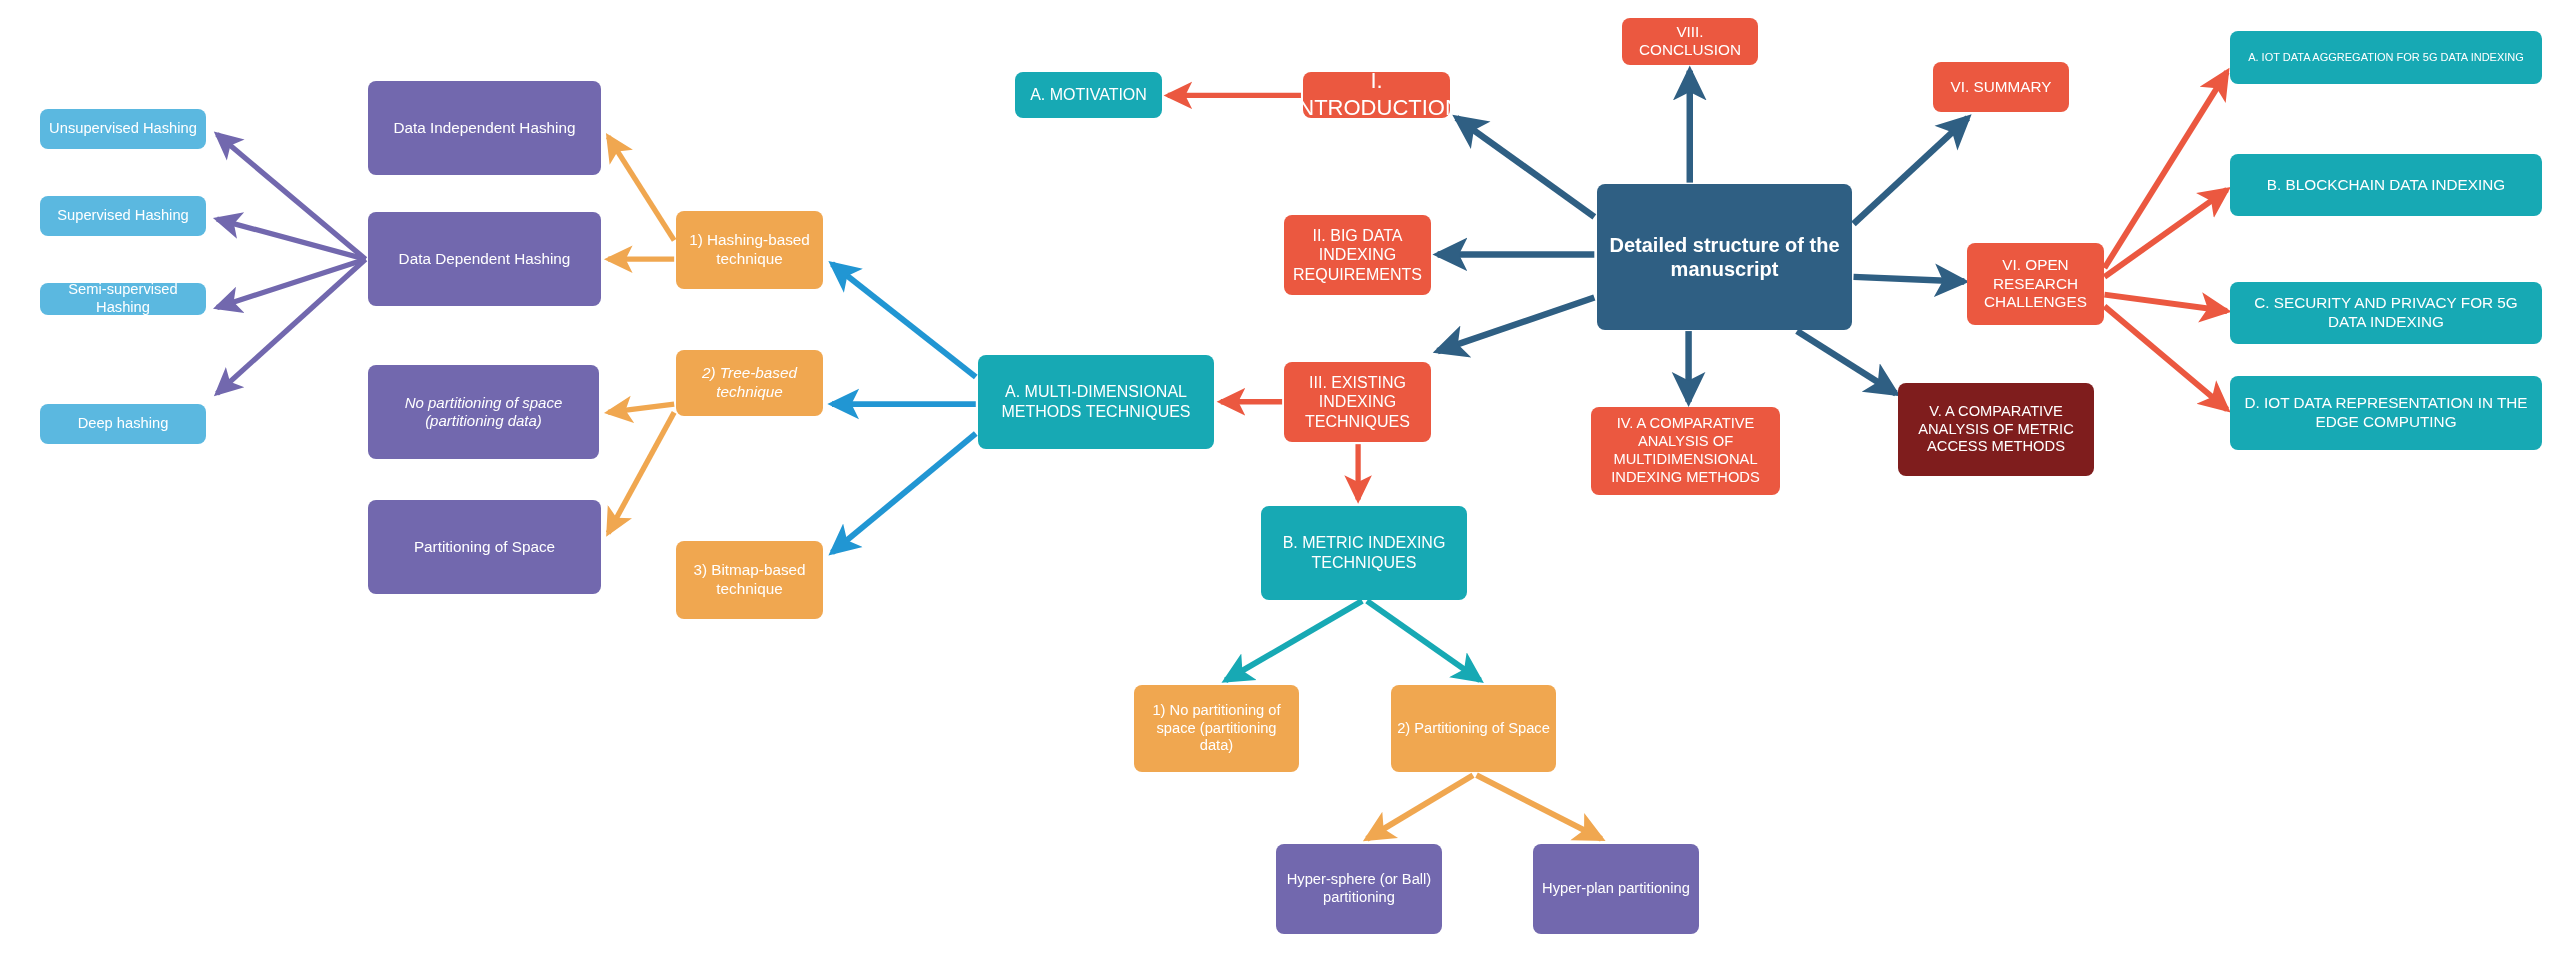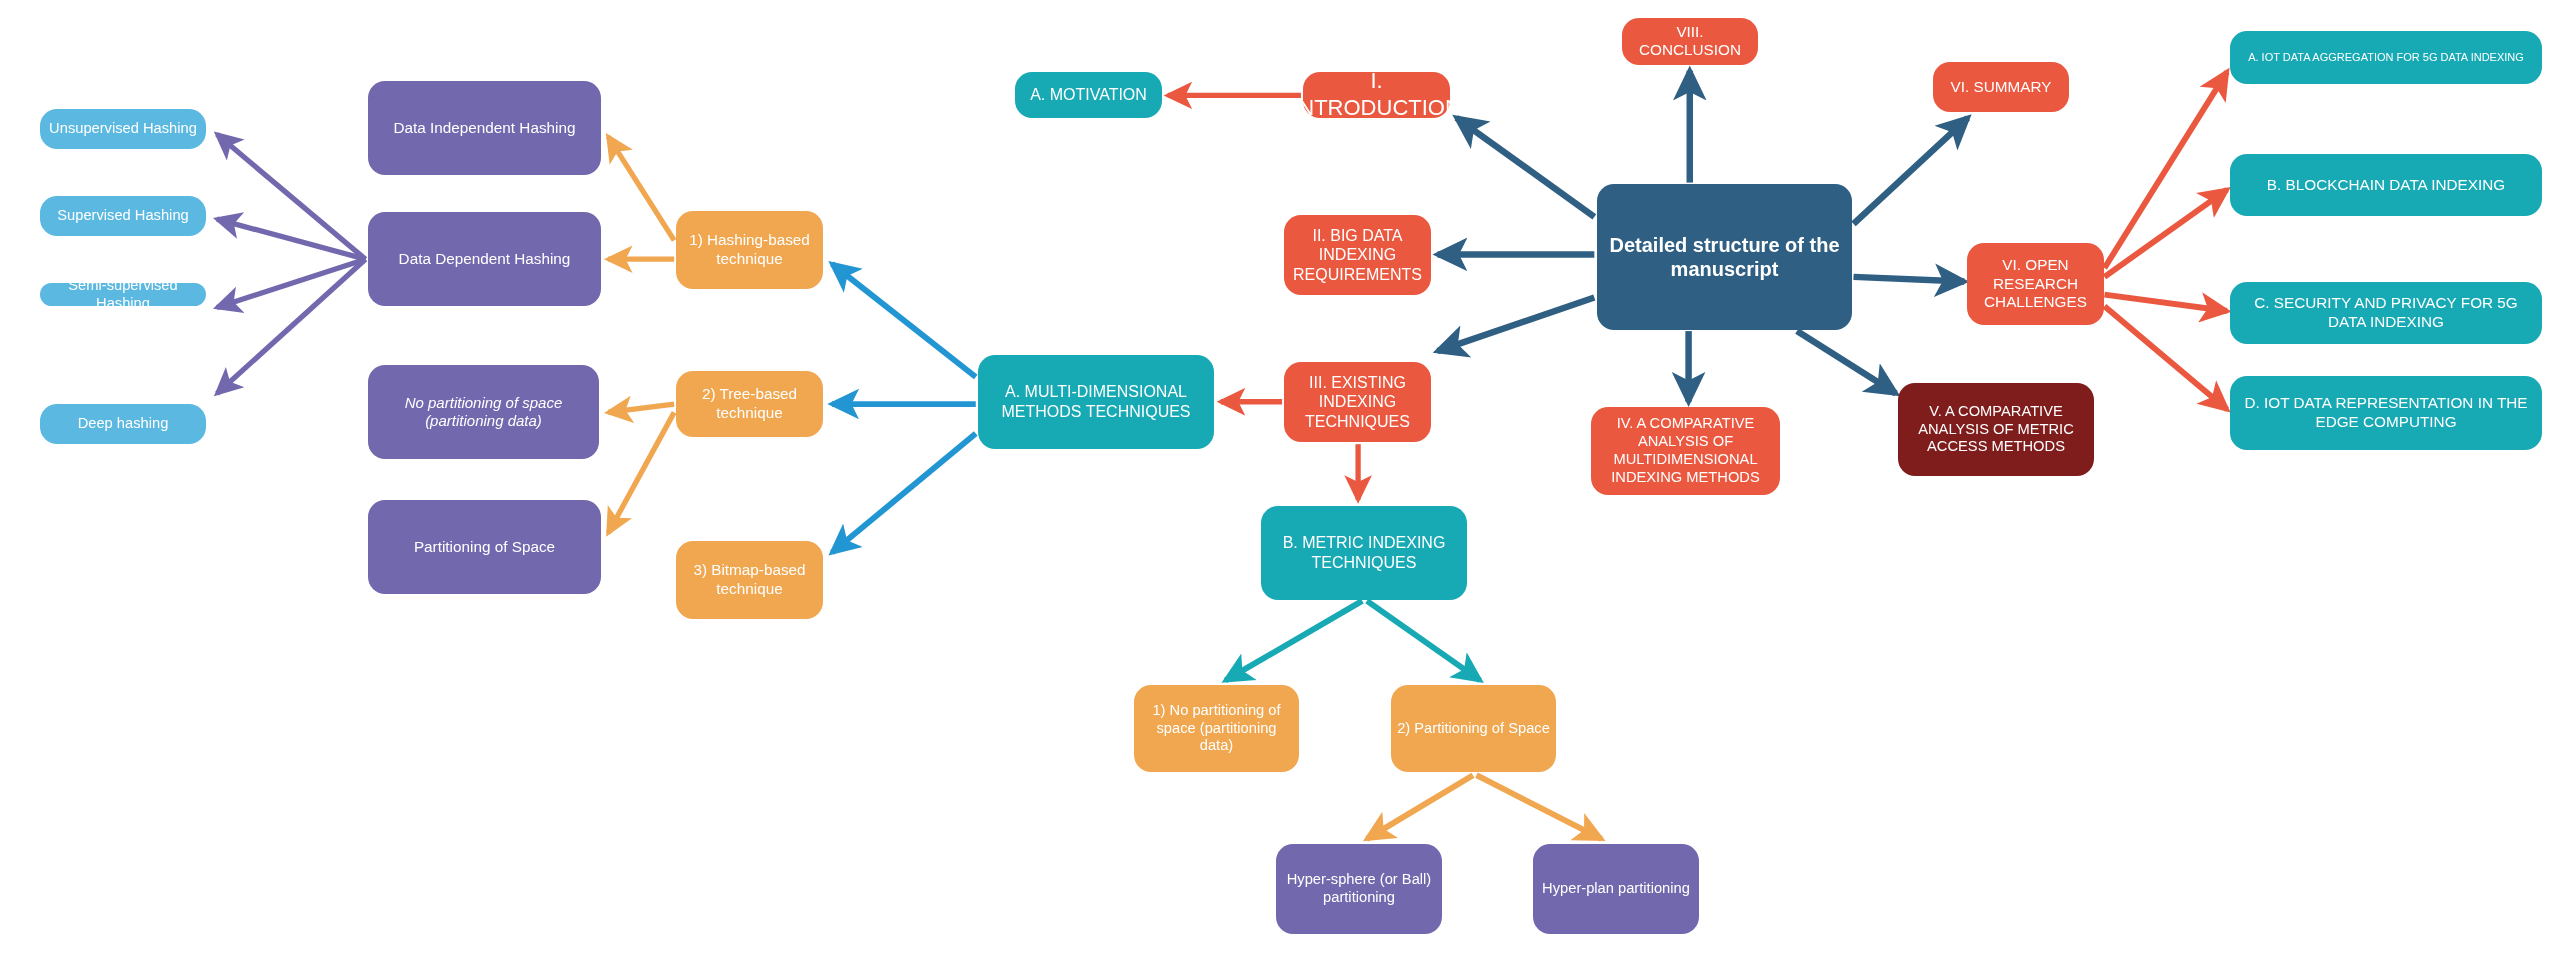--- a/index.html
+++ b/index.html
@@ -1,20 +1,20 @@
 <!DOCTYPE html>
 <html style="font-size:9.4px"><head>
 <meta charset="utf-8">
 <style>
   html,body{margin:0;padding:0;background:#ffffff;}
   body{font-family:"Liberation Sans",sans-serif;}
   #canvas{position:relative;width:2576px;height:972px;background:#ffffff;overflow:hidden;}
   #edges{position:absolute;left:0;top:0;width:2576px;height:972px;pointer-events:none;}
   .node{position:absolute;box-sizing:border-box;display:flex;align-items:center;
-        justify-content:center;text-align:center;color:#ffffff;border-radius:17px;
+        justify-content:center;text-align:center;color:#ffffff;border-radius:8px;
         line-height:1.22;padding:3.5px 5.9px;}
   .n-blue  {background:#5bb8e0;}
   .n-purple{background:#7268ae;}
   .n-orange{background:#f0a750;}
   .n-teal  {background:#17a9b4;}
   .n-red   {background:#eb5840;}
   .n-navy  {background:#2f5f83;}
   .bold{font-weight:bold;}
 </style>
 </head>
@@ -106,42 +106,42 @@
     </g>
   </svg>
 
   <div id="nodes">
       <div class="node n-blue" style="left: 40px; top: 109px; width: 166px; height: 40px; font-size: 14.7px; background: rgb(91, 184, 224);">
         <span>Unsupervised Hashing</span>
       </div>
       <div class="node n-blue" style="left: 40px; top: 196px; width: 166px; height: 40px; font-size: 14.7px; background: rgb(91, 184, 224);">
         <span>Supervised Hashing</span>
       </div>
-      <div class="node n-blue" style="left: 40px; top: 283px; width: 166px; height: 23px; font-size: 14.7px; background: rgb(91, 184, 224);">
+      <div class="node n-blue" style="left: 40px; top: 283px; width: 166px; height: 32px; font-size: 14.7px; background: rgb(91, 184, 224);">
         <span>Semi-supervised Hashing</span>
       </div>
       <div class="node n-blue" style="left: 40px; top: 373px; width: 166px; height: 40px; font-size: 14.7px; background: rgb(91, 184, 224); margin-top: 31px;">
         <span>Deep hashing</span>
       </div>
       <div class="node n-purple" style="left: 368px; top: 81px; width: 233px; height: 94px; font-size: 15.3px; background: rgb(114, 104, 174);">
         <span>Data Independent Hashing</span>
       </div>
       <div class="node n-purple" style="left: 368px; top: 212px; width: 233px; height: 94px; font-size: 15.3px; background: rgb(114, 104, 174);">
         <span>Data Dependent Hashing</span>
       </div>
       <div class="node n-purple" style="left: 368px; top: 365px; width: 231px; height: 94px; font-size: 15px; background: rgb(114, 104, 174); font-style: italic;">
         <span>No partitioning of space (partitioning data)</span>
       </div>
       <div class="node n-purple" style="left: 368px; top: 500px; width: 233px; height: 94px; font-size: 15.3px; background: rgb(114, 104, 174);">
         <span>Partitioning of Space</span>
       </div>
       <div class="node n-orange" style="left: 676px; top: 211px; width: 147px; height: 78px; font-size: 15.3px; background: rgb(240, 167, 80);">
         <span>1) Hashing-based technique</span>
       </div>
-      <div class="node n-orange" style="left: 676px; top: 371px; width: 147px; height: 66px; font-size: 15.3px; background: rgb(240, 167, 80);">
+      <div class="node n-orange" style="left: 676px; top: 350px; width: 147px; height: 66px; font-size: 15.3px; background: rgb(240, 167, 80); font-style: italic;">
         <span>2) Tree-based technique</span>
       </div>
       <div class="node n-orange" style="left: 676px; top: 541px; width: 147px; height: 78px; font-size: 15.3px; background: rgb(240, 167, 80);">
         <span>3) Bitmap-based technique</span>
       </div>
       <div class="node n-teal" style="left: 978px; top: 355px; width: 236px; height: 94px; font-size: 16px; background: rgb(23, 169, 180);">
         <span>A. MULTI-DIMENSIONAL METHODS TECHNIQUES</span>
       </div>
       <div class="node n-teal" style="left: 1261px; top: 506px; width: 206px; height: 94px; font-size: 16px; background: rgb(23, 169, 180);">
         <span>B. METRIC INDEXING TECHNIQUES</span>

